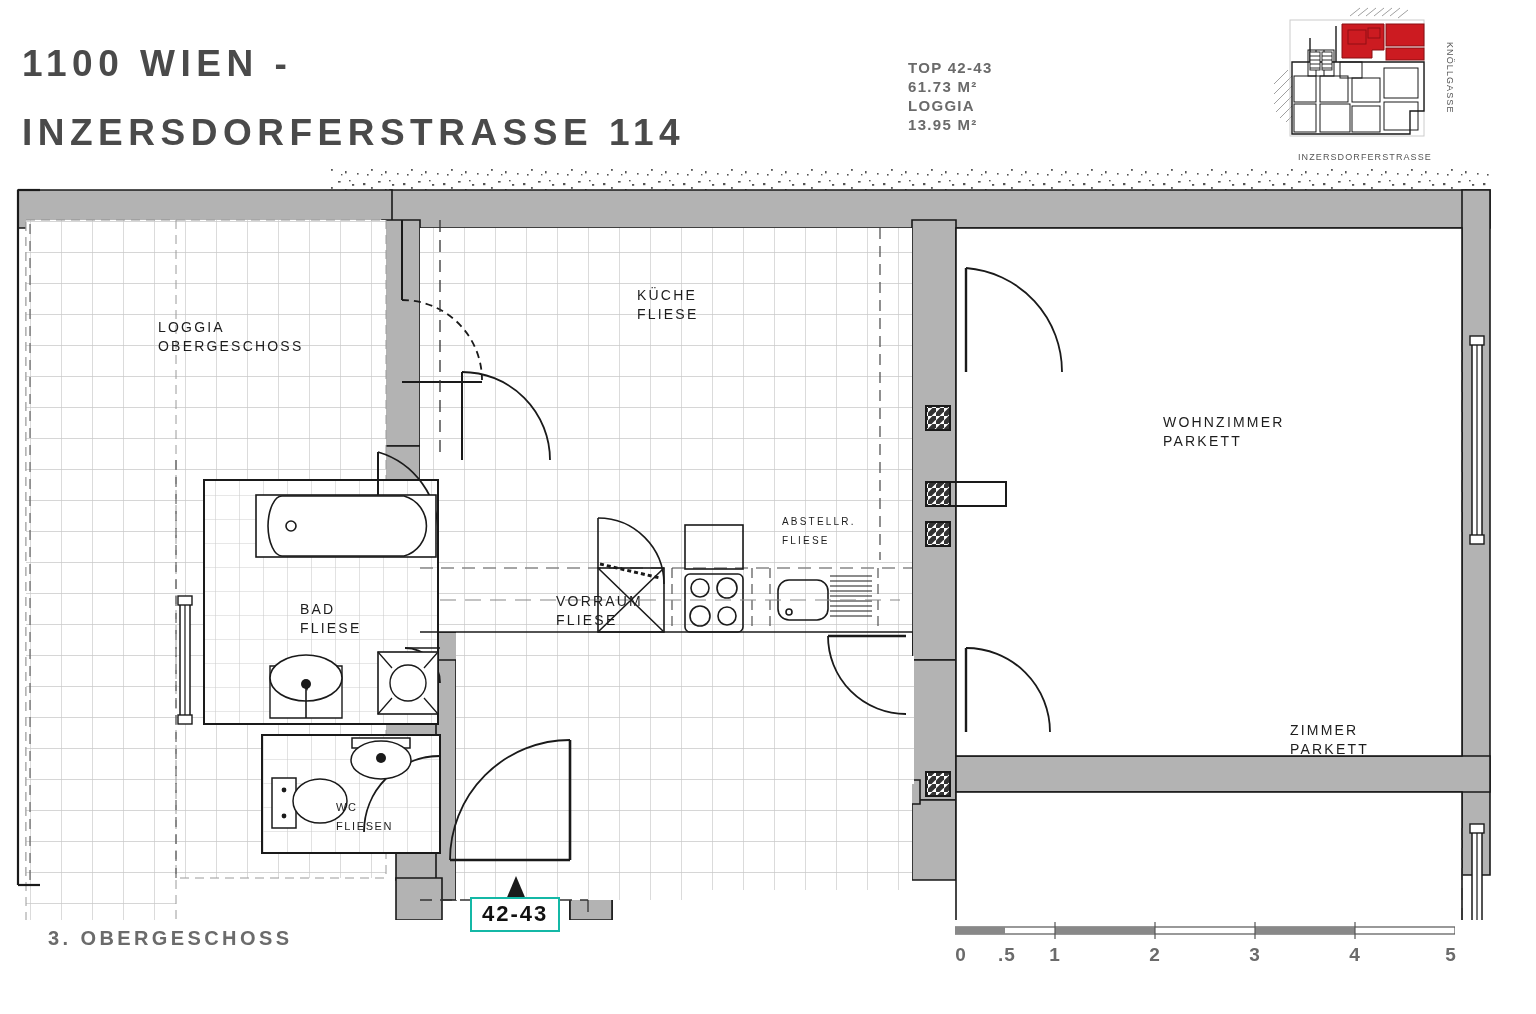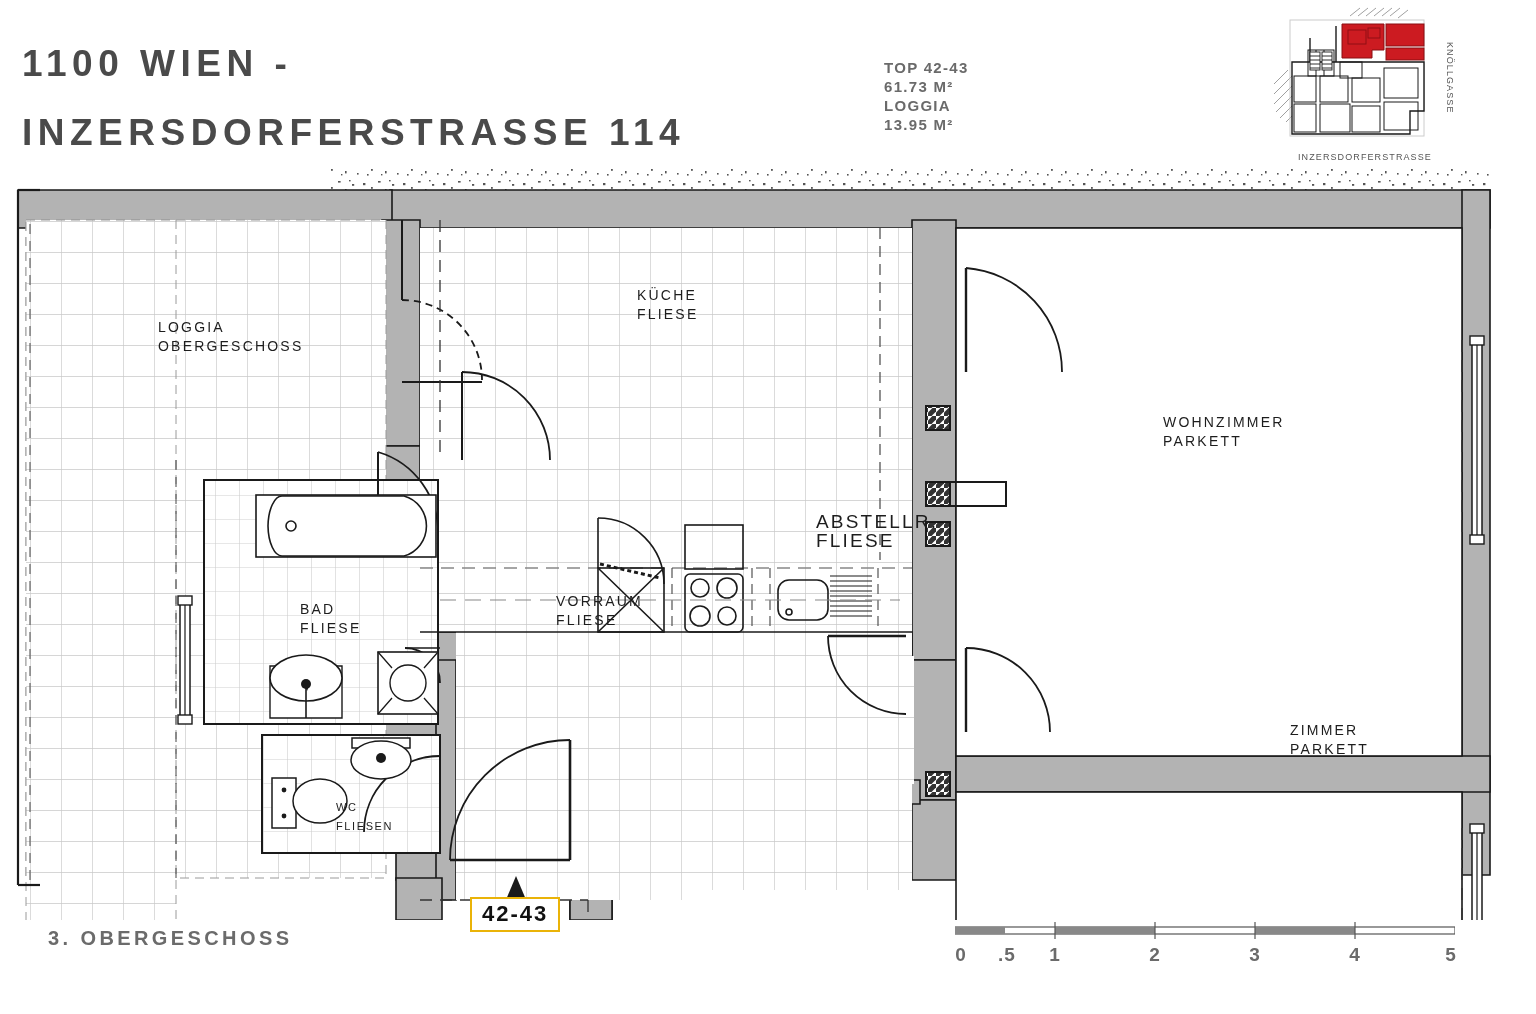--- a/index.html
+++ b/index.html
@@ -32,21 +32,21 @@
     font-weight: bold;
     letter-spacing: 5.5px;
     color: #4a4a4a;
     line-height: 46px;
     white-space: nowrap;
     font-family: "Liberation Sans", sans-serif;
     margin-top: 23px;
   }
   #specs-block {
     position: absolute;
-    left: 884px; top: 58px;
+    left: 908px; top: 58px;
     width: 180px;
   }
   .spec-line {
     font-size: 15px;
     font-weight: bold;
     letter-spacing: 1.3px;
     color: #6a6a6a;
     line-height: 19px;
     white-space: nowrap;
   }
@@ -105,21 +105,21 @@
     font-size: 20px;
     font-weight: bold;
     letter-spacing: 3.4px;
     color: #6b6b6b;
     white-space: nowrap;
     margin-left: 20px;
   }
   #unit-tag {
     position: absolute;
     left: 470px; top: 897px;
-    border: 2px solid #eab308;
+    border: 2px solid #14b8a6;
     padding: 3px 10px 4px 10px;
     font-size: 22px;
     font-weight: bold;
     letter-spacing: 2px;
     color: #111;
     background: #fff;
     line-height: 24px;
   }
   #scalebar {
     position: absolute;
@@ -531,21 +531,21 @@
   <div class="room-label" style="left:300px; top:638px; font-size:11px; letter-spacing:1.6px;margin-left:36px;">
     <span>WC</span>
     <span class="l2">FLIESEN</span>
   </div>
 
   <div class="room-label" style="left:556px; top:432px;">
     <span>VORRAUM</span>
     <span class="l2">FLIESE</span>
   </div>
 
-  <div class="room-label" style="left:816px; top:352px; font-size:19px;">
+  <div class="room-label" style="left:782px; top:352px; font-size:10px;">
     <span>ABSTELLR.</span>
     <span class="l2">FLIESE</span>
   </div>
 
   <div class="room-label" style="left:1163px; top:253px;">
     <span>WOHNZIMMER</span>
     <span class="l2">PARKETT</span>
   </div>
 
   <div class="room-label" style="left:1290px; top:561px;">

